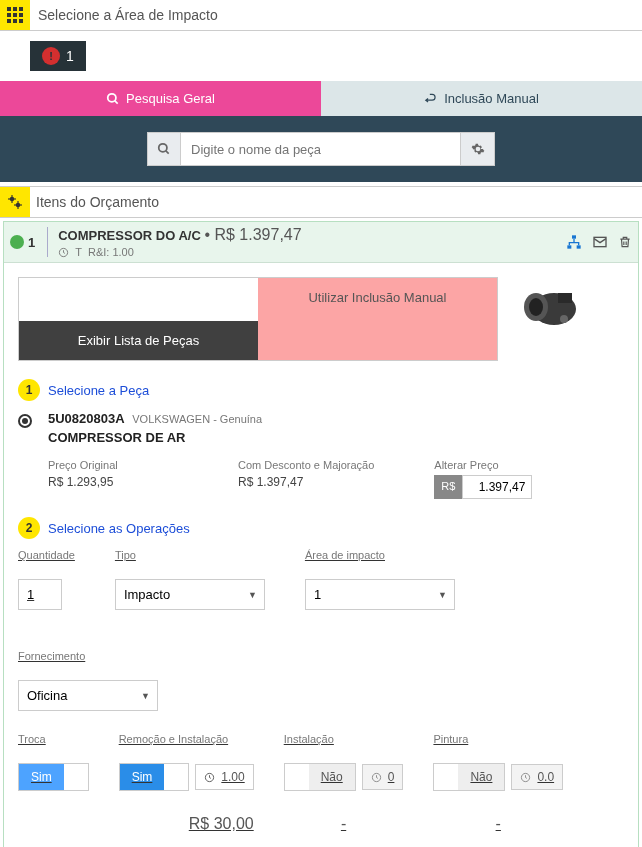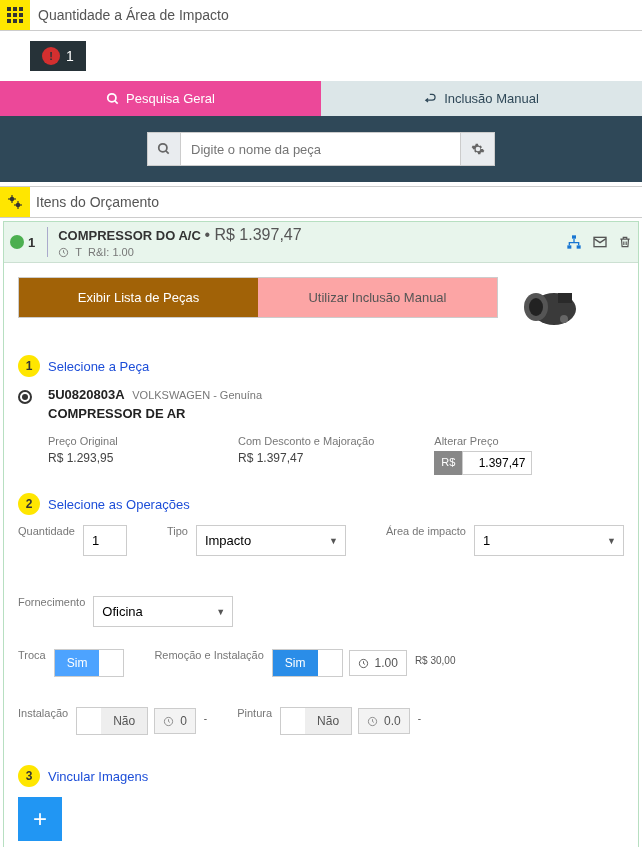--- a/index.html
+++ b/index.html
@@ -39,21 +39,21 @@
 .item-price-inline { color: #555; font-size: 16px; }
 .item-sub { color: #777; font-size: 11px; margin-top: 2px; display: flex; align-items: center; gap: 6px; }
 .clock-icon { font-size: 11px; }
 .item-actions { display: flex; gap: 10px; align-items: center; color: #555; }
 .item-actions span { cursor: pointer; font-size: 14px; }
 
 .item-body { background: #fff; padding: 14px; border-top: 1px solid #cce0d2; }
 
 .mode-tabs { display: flex; border: 1px solid #ccc; width: 480px; }
 .mode-tab { flex: 1; text-align: center; padding: 12px 0; font-size: 13px; cursor: pointer; }
-.mode-tab.active { background: #a16207; color: #fff; }
+.mode-tab.active { background: #404040; color: #fff; margin-top: 43px; }
 .mode-tab.inactive { background: #fca5a5; color: #555; }
 
 .body-row { display: flex; align-items: flex-start; gap: 14px; }
 .part-thumb { width: 70px; height: 60px; display: flex; align-items: center; justify-content: center; }
 
 .step-label { display: flex; align-items: center; gap: 8px; margin: 18px 0 10px 0; }
 .step-num { width: 22px; height: 22px; border-radius: 50%; background: #ffe600; display: flex; align-items: center; justify-content: center; font-size: 12px; font-weight: 600; color: #333; }
 .step-text { color: #1d4ed8; font-size: 13px; }
 
 .part-row { display: flex; align-items: flex-start; gap: 16px; margin-top: 4px; }
@@ -66,38 +66,38 @@
 
 .price-cols { display: flex; gap: 60px; margin-top: 14px; margin-left: 30px; flex-wrap: wrap; }
 .price-col { min-width: 130px; }
 .price-label { color: #777; font-size: 11px; margin-bottom: 4px; }
 .price-val { color: #444; font-size: 12px; }
 .price-input-wrap { display: flex; }
 .price-prefix { background: #888; color: #fff; padding: 4px 6px; font-size: 11px; border: 1px solid #888; }
 .price-input { width: 70px; padding: 4px 6px; border: 1px solid #ccc; font-size: 12px; text-align: right; }
 
 .ops-grid { display: flex; gap: 40px; flex-wrap: wrap; margin-top: 6px; }
-.ops-col { display: flex; flex-direction: row; gap: 8px; }
+.ops-col { display: flex; flex-direction: column; gap: 18px; text-decoration: underline; }
 .ops-label { color: #777; font-size: 11px; }
 .ops-input { padding: 7px 8px; border: 1px solid #ccc; font-size: 13px; background: #fff; min-width: 40px; }
 .ops-select { padding: 7px 8px; border: 1px solid #ccc; font-size: 13px; background: #fff; min-width: 140px; appearance: none; position: relative; }
 .select-wrap { position: relative; display: inline-block; }
 .select-wrap::after { content: "▼"; position: absolute; right: 8px; top: 50%; transform: translateY(-50%); font-size: 9px; color: #555; pointer-events: none; }
 
 .toggle-group { display: flex; border: 1px solid #ccc; width: fit-content; }
 .toggle-half { padding: 6px 12px; font-size: 12px; }
 .toggle-blue { background: #4da3ff; color: #fff; }
 .toggle-blue-dark { background: #2a8de8; color: #fff; }
 .toggle-gray { background: #eee; color: #555;}
 .toggle-empty { background: #fff; width: 18px; }
 
 .op-block { display: flex; align-items: center; gap: 6px; }
 .time-box { display: flex; align-items: center; border: 1px solid #ccc; padding: 5px 8px; gap: 6px; font-size: 12px; color: #555; background:#fff; }
 .time-box.disabled { background: #f3f3f3; }
-.cost-line { font-size: 10px; color: #555; margin-top: 6px; text-align: center; }
+.cost-line { font-size: 16px; color: #555; margin-top: 6px; text-align: center; }
 
 .add-img-btn { width: 44px; height: 44px; background: #2196f3; color: #fff; font-size: 24px; display: flex; align-items: center; justify-content: center; margin-top: 6px; cursor: pointer; }
 
 svg { display: block; }
 </style>
 </head>
 <body>
 
 <div class="header-row">
   <div class="grid-icon">
@@ -108,21 +108,21 @@
           <rect x="12" y="0" width="4" height="4"></rect>
           <rect x="0" y="6" width="4" height="4"></rect>
           <rect x="6" y="6" width="4" height="4"></rect>
           <rect x="12" y="6" width="4" height="4"></rect>
           <rect x="0" y="12" width="4" height="4"></rect>
           <rect x="6" y="12" width="4" height="4"></rect>
           <rect x="12" y="12" width="4" height="4"></rect>
         </g>
       </svg>
   </div>
-  <div class="header-title">Quantidade a Área de Impacto</div>
+  <div class="header-title">Selecione a Área de Impacto</div>
 </div>
 
 <div class="warning-badge-wrap">
   <div class="warning-badge">
     <span class="warning-dot"></span>
     <span>1</span>
   </div>
 </div>
 
 <div class="tabbar">

